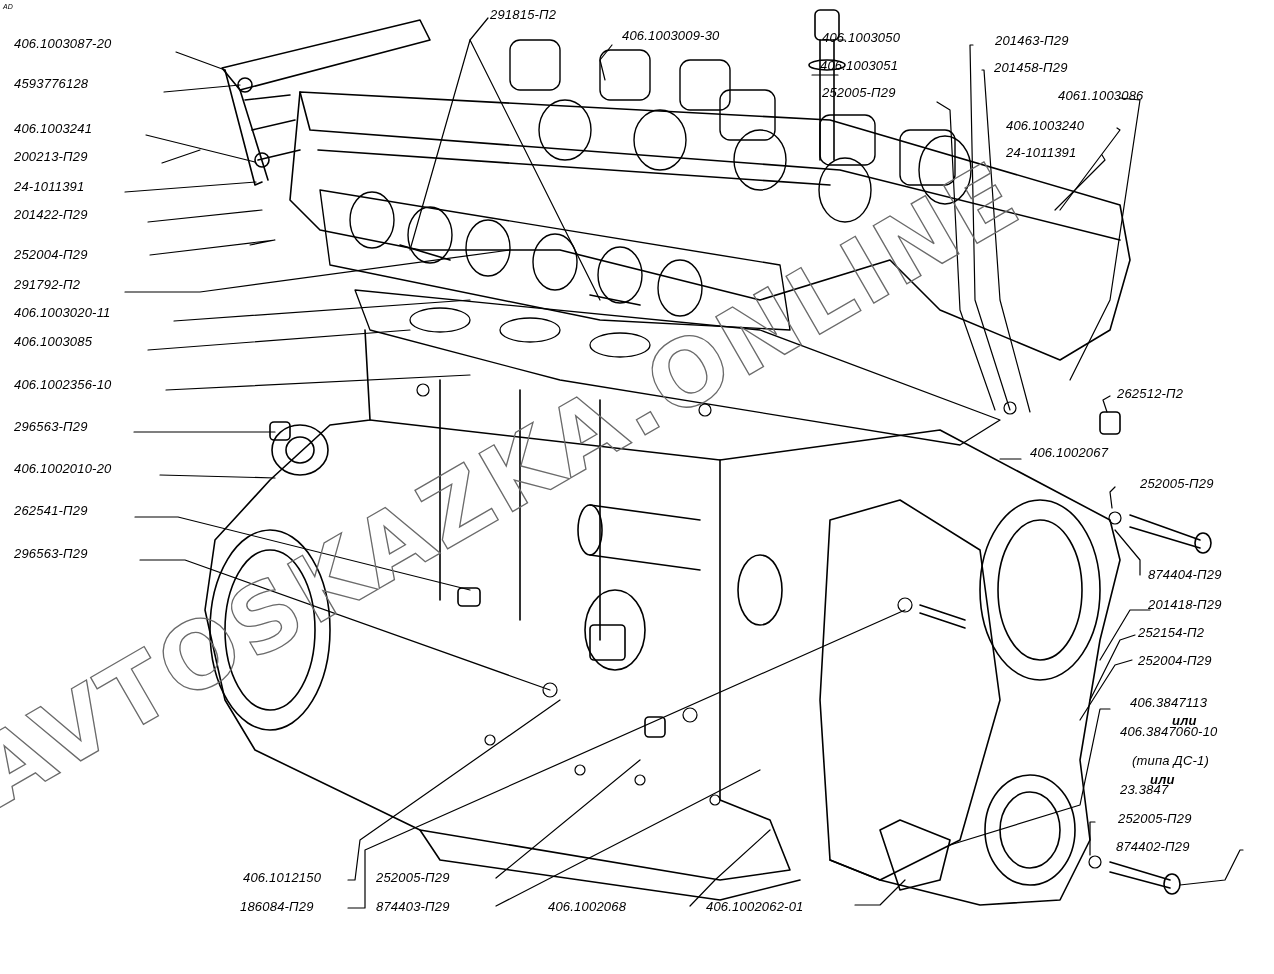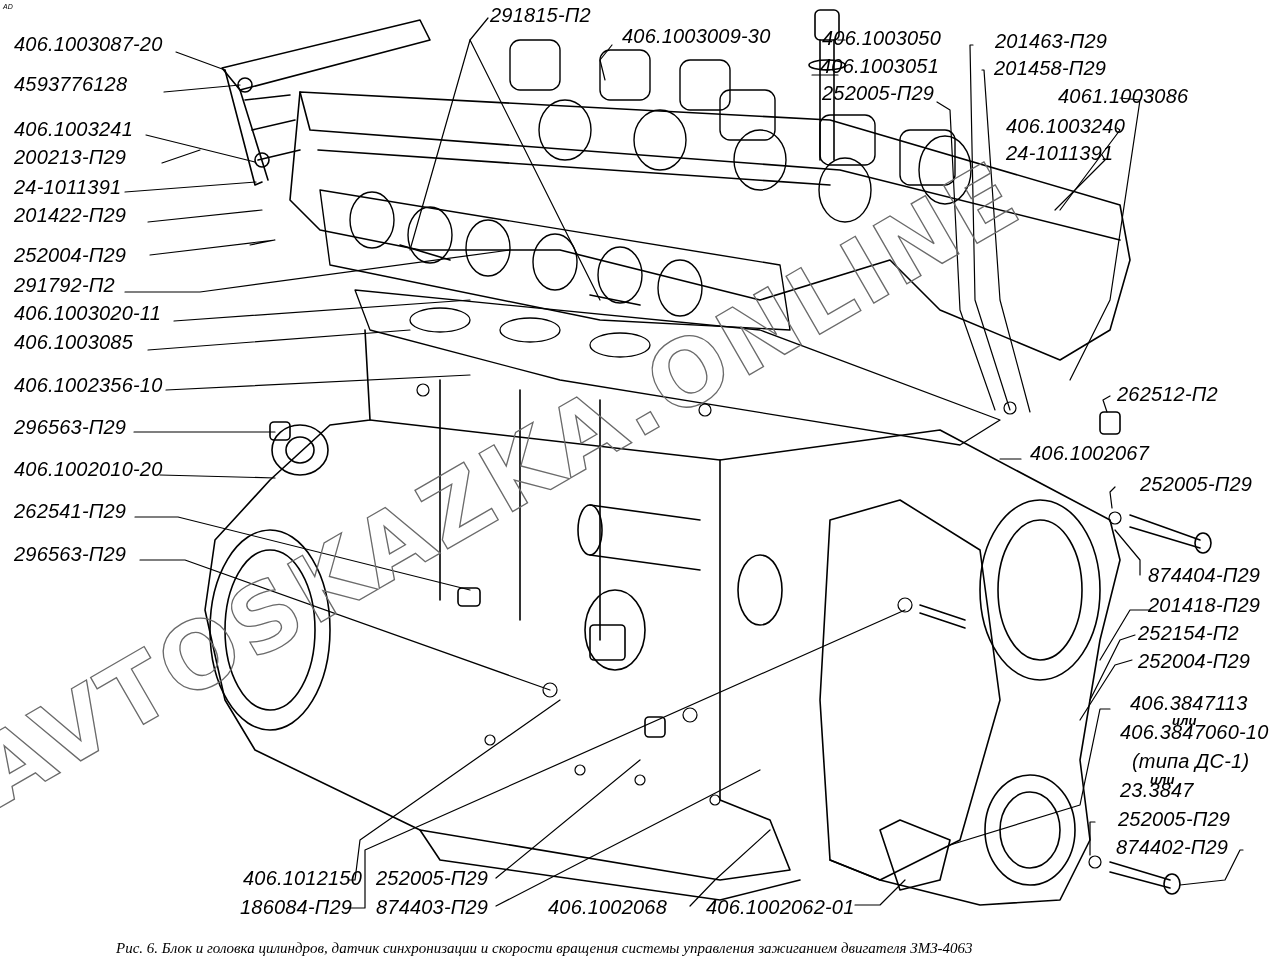--- a/index.html
+++ b/index.html
@@ -1,19 +1,19 @@
 <!DOCTYPE html>
 <html><head>
 <meta charset="utf-8">
 <style>
   html,body{margin:0;padding:0;background:#fff;}
   body{width:1274px;height:974px;position:relative;overflow:hidden;font-family:"Liberation Sans",sans-serif;color:#000;}
   #stage{position:absolute;left:0;top:0;width:1274px;height:974px;}
   svg{position:absolute;left:0;top:0;}
-  .lbl{position:absolute;font-family:"Liberation Sans",sans-serif;font-style:italic;font-size:20px;letter-spacing:0.2px;white-space:nowrap;line-height:18px;color:#000;}
+  .lbl{position:absolute;font-family:"Liberation Sans",sans-serif;font-style:italic;font-size:13px;letter-spacing:0.2px;white-space:nowrap;line-height:18px;color:#000;}
   .lbl.sm{font-size:13px;font-weight:bold;}
   .corner{position:absolute;left:3px;top:3px;font-size:7px;font-style:italic;}
   .caption{position:absolute;left:116px;top:940px;font-family:"Liberation Serif",serif;font-style:italic;font-size:15px;white-space:nowrap;}
   .wm{position:absolute;font-family:"DejaVu Sans",sans-serif;font-weight:bold;font-size:92px;color:transparent;-webkit-text-stroke:1.3px #6a6a6a;letter-spacing:4px;white-space:nowrap;transform-origin:left bottom;}
 </style>
 </head>
 <body>
 
 <div id="stage">
 
@@ -222,14 +222,13 @@
   <div class="lbl" style="left:1118px;top:810px;">252005-П29</div>
   <div class="lbl" style="left:1116px;top:838px;">874402-П29</div>
 
   <div class="lbl" style="left:243px;top:869px;">406.1012150</div>
   <div class="lbl" style="left:240px;top:898px;">186084-П29</div>
   <div class="lbl" style="left:376px;top:869px;">252005-П29</div>
   <div class="lbl" style="left:376px;top:898px;">874403-П29</div>
   <div class="lbl" style="left:548px;top:898px;">406.1002068</div>
   <div class="lbl" style="left:706px;top:898px;">406.1002062-01</div>
 
-  <div class="caption">Рис. 6. Блок и головка цилиндров, датчик синхронизации и скорости вращения системы управления зажиганием двигателя ЗМЗ-4063</div>
 </div>
 
 </body></html>

